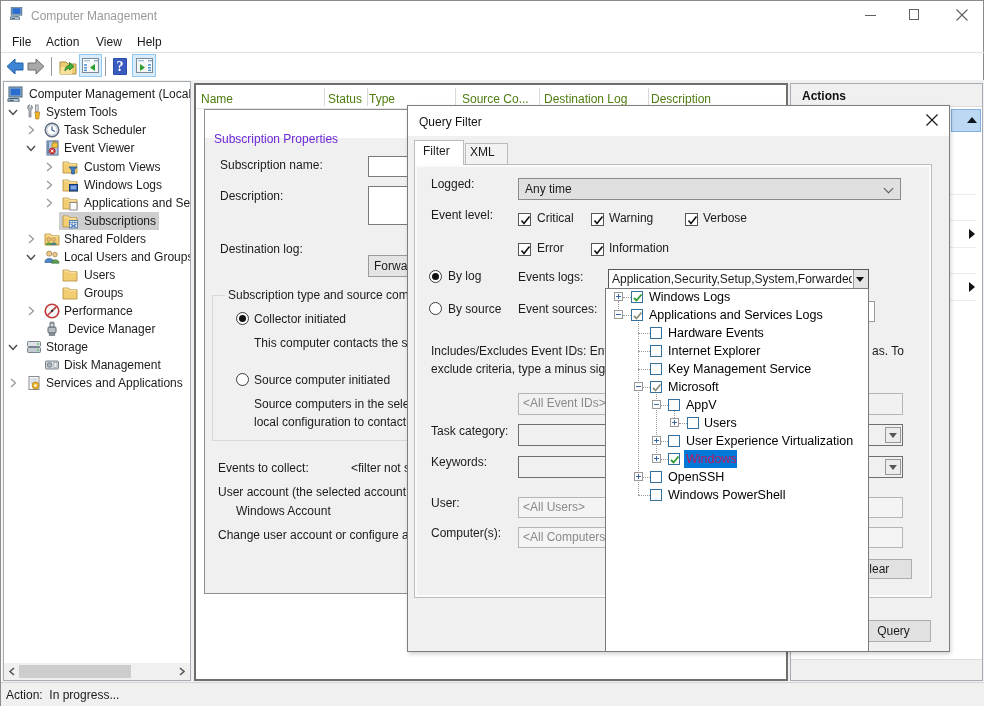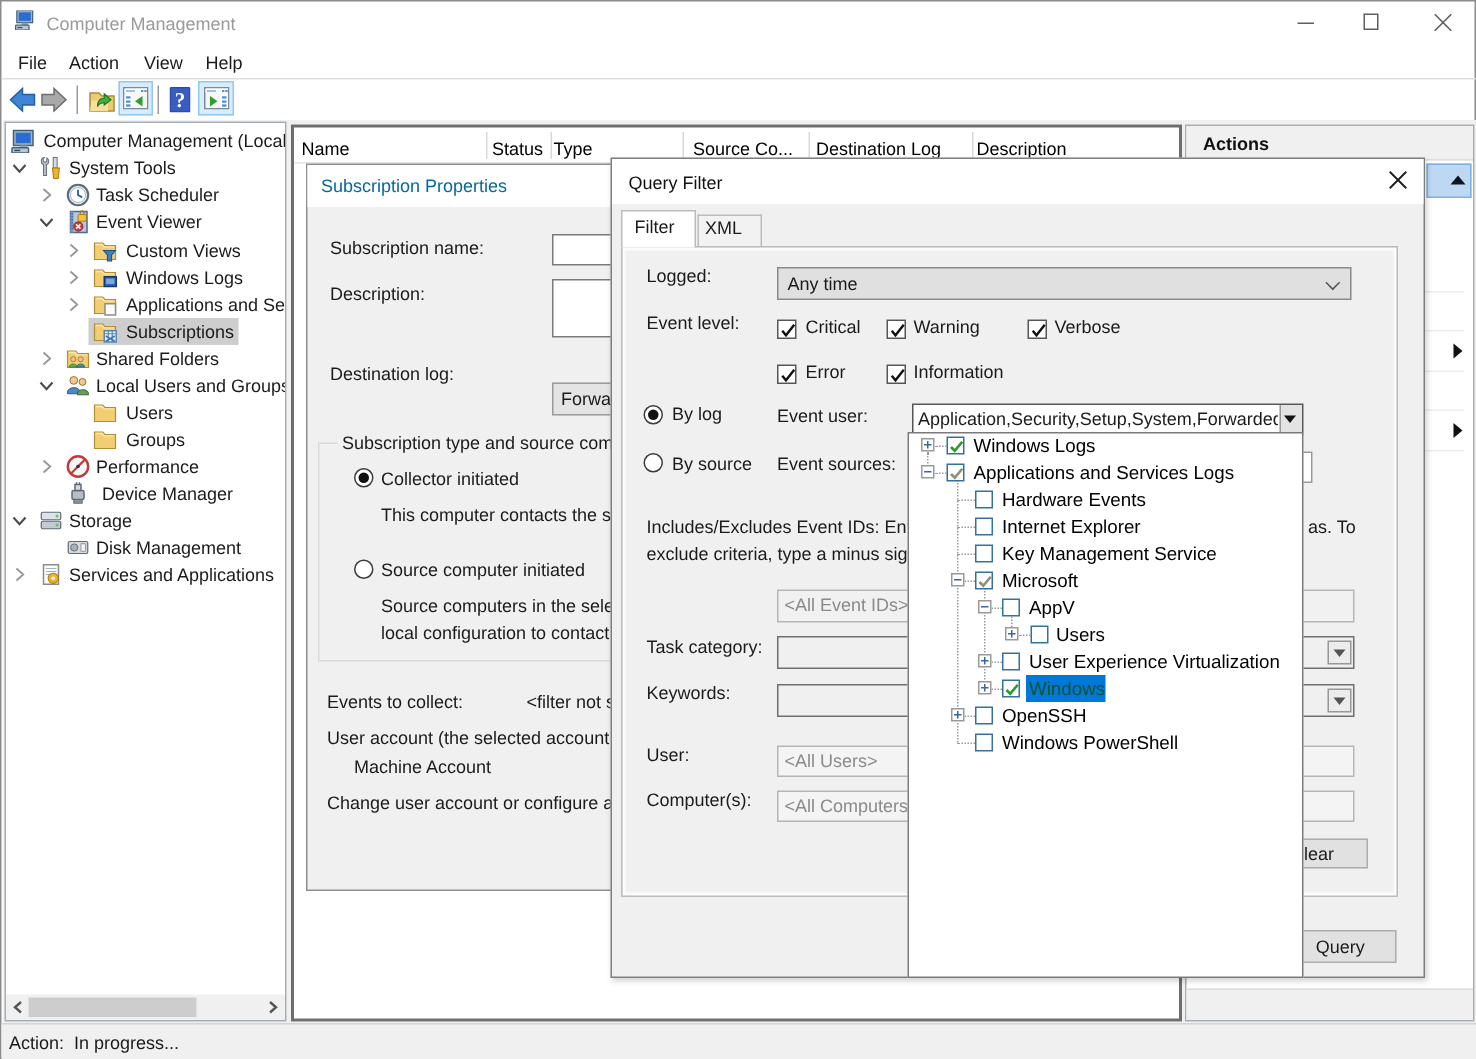--- a/index.html
+++ b/index.html
@@ -5,21 +5,21 @@
  font-family:"Liberation Sans",sans-serif;font-size:12px;color:#1b1b1b}
 .ab{position:absolute}
 #win{position:absolute;left:0;top:0;width:984px;height:706px;background:#fff;border:1px solid #8b8b8b}
 .gray{color:#9a9a9a}
 .lbl{position:absolute;white-space:nowrap}
 .cb{position:absolute;width:13px;height:13px;background:#fff;border:1px solid #555}
 .cb svg{position:absolute;left:0px;top:0px}
 .radio{position:absolute;width:13px;height:13px;border-radius:50%;background:#fff;border:1px solid #3b3b3b}
 .radio.on:after{content:"";position:absolute;left:2px;top:2px;width:7px;height:7px;border-radius:50%;background:#111}
 .sep-v{position:absolute;width:1px;background:#d9d9d9}
-.hdrtxt{position:absolute;white-space:nowrap;color:#000000}
+.hdrtxt{position:absolute;white-space:nowrap;color:#4d7c0f}
 .exp{position:absolute;width:9px;height:9px;background:#fff;border:1px solid #999}
 .exp i{position:absolute;left:1px;top:3px;width:5px;height:1px;background:#3a66a8}
 .exp.plus b{position:absolute;left:3px;top:1px;width:1px;height:5px;background:#3a66a8}
 .tcb{position:absolute;width:12px;height:12px;background:#fff;border:1px solid #35719e}
 .trow{position:absolute;white-space:nowrap;font-size:12.5px;color:#000}
 .dot-v{position:absolute;width:1px;border-left:1px dotted #9a9a9a}
 .dot-h{position:absolute;height:1px;border-top:1px dotted #9a9a9a}
 .arrR{position:absolute;width:0;height:0;border-top:5px solid transparent;border-bottom:5px solid transparent;border-left:6px solid #111}
 .fieldD{position:absolute;background:#f1f1f1;border:1px solid #b5b5b5;color:#8a8a8a}
 .chev{position:absolute;width:7px;height:7px;border-right:1px solid #555;border-bottom:1px solid #555;transform:rotate(45deg)}
@@ -339,41 +339,41 @@
  <div class="arrR" style="left:178px;top:145px"></div>
  <div class="arrR" style="left:178px;top:198px"></div>
  <div class="ab" style="left:0px;top:575px;width:191px;height:21px;background:#f0f0f0;border-top:1px solid #dcdcdc"></div>
 </div>
 
 <div class="ab" style="left:0px;top:681px;width:984px;height:25px;background:#f0f0f0;border-top:1px solid #d4d4d4"></div>
 <div class="lbl" style="left:5px;top:687px">Action:&nbsp; In progress...</div>
 
 <div class="ab" id="spdlg" style="left:203px;top:108px;width:500px;height:485px;background:#f0f0f0;border:1px solid #8f8f8f">
  <div class="ab" style="left:0;top:0;width:498px;height:28px;background:#fff"></div>
- <div class="lbl" style="left:9px;top:7px;color:#0369a1">Subscription Properties</div>
+ <div class="lbl" style="left:9px;top:22px;color:#6d28d9">Subscription Properties</div>
  <div class="lbl" style="left:15px;top:48px">Subscription name:</div>
  <div class="ab" style="left:163px;top:46px;width:310px;height:21px;background:#fff;border:1px solid #7a7a7a"></div>
  <div class="lbl" style="left:15px;top:79px">Description:</div>
  <div class="ab" style="left:163px;top:76px;width:310px;height:39px;background:#fff;border:1px solid #7a7a7a"></div>
  <div class="lbl" style="left:15px;top:132px">Destination log:</div>
  <div class="ab" style="left:163px;top:145px;width:310px;height:22px;background:#e4e4e4;border:1px solid #9a9a9a"></div>
  <div class="lbl" style="left:169px;top:149px">Forwarded Events</div>
  <div class="ab" style="left:7px;top:185px;width:482px;height:146px;border:1px solid #d9d9d9"></div>
  <div class="lbl" style="left:20px;top:178px;background:#f0f0f0;padding:0 3px">Subscription type and source computers</div>
  <div class="radio on" style="left:31px;top:202px"></div>
  <div class="lbl" style="left:49px;top:202px">Collector initiated</div>
  <div class="lbl" style="left:49px;top:226px">This computer contacts the selected source computers and provides the subscription.</div>
  <div class="radio" style="left:31px;top:263px"></div>
  <div class="lbl" style="left:49px;top:263px">Source computer initiated</div>
  <div class="lbl" style="left:49px;top:287px">Source computers in the selected groups must be configured through policy or</div>
  <div class="lbl" style="left:49px;top:305px">local configuration to contact this computer and receive the subscription.</div>
  <div class="lbl" style="left:13px;top:351px">Events to collect:</div>
  <div class="lbl" style="left:146px;top:351px">&lt;filter not set&gt;</div>
  <div class="lbl" style="left:13px;top:375px">User account (the selected account must have read access to the source logs):</div>
- <div class="lbl" style="left:31px;top:394px">Machine Account</div>
+ <div class="lbl" style="left:31px;top:394px">Windows Account</div>
  <div class="lbl" style="left:13px;top:418px">Change user account or configure advanced settings:</div>
 </div>
 <div class="ab" id="qfdlg" style="left:406px;top:104px;width:543px;height:547px;background:#f0f0f0;border:1px solid #7e7e7e;box-shadow:1px 2px 4px rgba(0,0,0,0.18)">
  <div class="ab" style="left:0;top:0;width:541px;height:30px;background:#fff"></div>
  <div class="lbl" style="left:11px;top:9px;color:#111">Query Filter</div>
  <svg class="ab" style="left:517px;top:7px" width="14" height="14" viewBox="0 0 14 14">
         <path d="M1.5 1.5 L12.5 12.5 M12.5 1.5 L1.5 12.5" stroke="#1a1a1a" stroke-width="1.2"></path>
       </svg>
  <div class="ab" style="left:6px;top:58px;width:518px;height:434px;background:#f0f0f0;border:1px solid #bcbcbc;box-shadow:inset 0 0 0 2px #fbfbfb"></div>
  <div class="ab" style="left:6px;top:34px;width:50px;height:25px;background:#fff;border:1px solid #bcbcbc;border-bottom:none"></div>
@@ -410,21 +410,21 @@
       </div>
  <div class="lbl" style="left:129px;top:135px">Error</div>
  <div class="cb" style="left:183px;top:137px">
         <svg width="13" height="13">
           <path d="M2.5 6.5 L5 9.5 L10.5 2.5" fill="none" stroke="#111" stroke-width="1.6"></path>
         </svg>
       </div>
  <div class="lbl" style="left:201px;top:135px">Information</div>
  <div class="radio on" style="left:21px;top:164px"></div>
  <div class="lbl" style="left:40px;top:163px">By log</div>
- <div class="lbl" style="left:110px;top:164px">Event user:</div>
+ <div class="lbl" style="left:110px;top:164px">Events logs:</div>
  <div class="ab" style="left:200px;top:163px;width:261px;height:21px;background:#fff;border:1px solid #565656"></div>
  <div class="lbl" style="left:204px;top:166px;width:240px;overflow:hidden">Application,Security,Setup,System,Forwarded E</div>
  <div class="ab" style="left:445px;top:164px;width:15px;height:19px;background:#e3e3e3;border-left:1px solid #999"></div>
  <div class="ab" style="left:448px;top:171px;width:0;height:0;border-left:4.5px solid transparent;border-right:4.5px solid transparent;border-top:5px solid #111"></div>
  <div class="radio" style="left:21px;top:196px"></div>
  <div class="lbl" style="left:40px;top:196px">By source</div>
  <div class="lbl" style="left:110px;top:196px">Event sources:</div>
  <div class="ab" style="left:200px;top:195px;width:267px;height:21px;background:#fff;border:1px solid #9a9a9a"></div>
  <div class="lbl" style="left:23px;top:238px;width:180px;overflow:hidden">Includes/Excludes Event IDs: Enter ID numbers and/or</div>
  <div class="lbl" style="left:464px;top:238px">as. To</div>
@@ -511,21 +511,21 @@
  <div class="tcb" style="left:62px;top:146px"></div>
  <div class="trow" style="left:80px;top:145px">User Experience Virtualization</div>
  <div class="exp plus" style="left:46px;top:165px">
         <i></i>
         <b></b>
       </div>
  <div class="tcb" style="left:62px;top:164px"><svg width="12" height="12">
           <path d="M2 6 L4.5 8.5 L9.5 2.5" stroke="#2b9c2b" stroke-width="1.8" fill="none"></path>
         </svg></div>
  <div class="ab" style="left:78px;top:161px;width:53px;height:18px;background:#0078d7"></div>
- <div class="trow" style="left:80px;top:163px;color:#14532d">Windows</div>
+ <div class="trow" style="left:80px;top:163px;color:#be185d">Windows</div>
  <div class="exp plus" style="left:28px;top:183px">
         <i></i>
         <b></b>
       </div>
  <div class="tcb" style="left:44px;top:182px"></div>
  <div class="trow" style="left:62px;top:181px">OpenSSH</div>
  <div class="tcb" style="left:44px;top:200px"></div>
  <div class="trow" style="left:62px;top:199px">Windows PowerShell</div>
 </div>
 </div>

